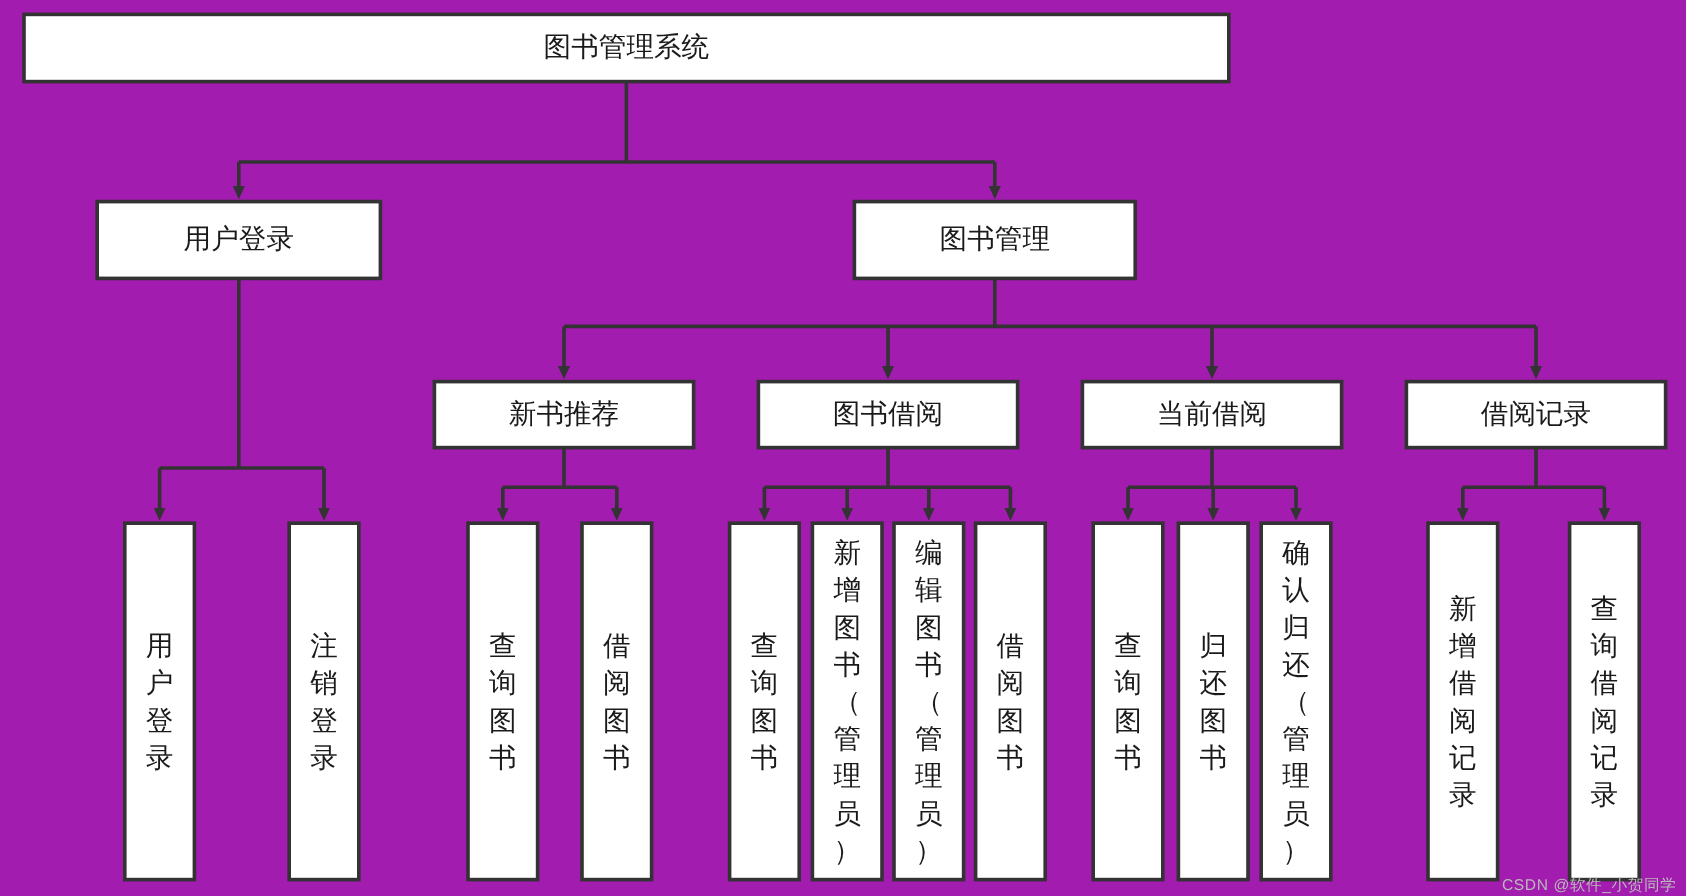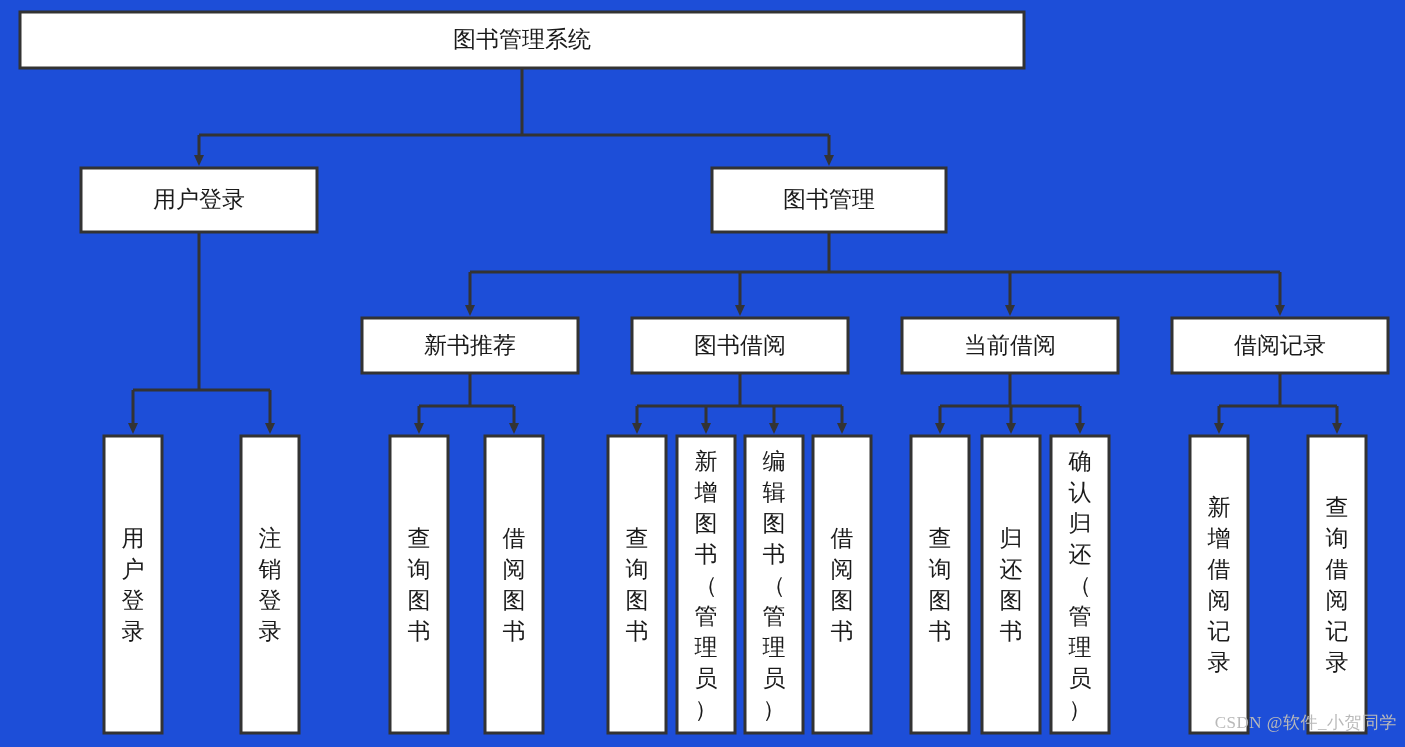--- a/index.html
+++ b/index.html
@@ -1,28 +1,28 @@
 <!DOCTYPE html>
 <html><head>
 <meta charset="utf-8">
 <style>
   html,body{margin:0;padding:0;background:#ffffff;}
   body{width:1405px;height:747px;overflow:hidden;
        font-family:"Liberation Sans","DejaVu Sans",sans-serif;}
-  #diagram-root{position:relative;width:1405px;height:747px;background:#1d4ed8;}
+  #diagram-root{position:relative;width:1405px;height:747px;background:#a21caf;}
   svg#tree-svg{position:absolute;left:0;top:0;width:1405px;height:747px;display:block;}
   .node-box{fill:#ffffff;stroke:#333333;stroke-width:3;}
   .connector{stroke:#333333;stroke-width:3;fill:none;}
   .arrow-head{fill:#333333;stroke:none;}
   .node-label{fill:#1a1a1a;font-family:"Liberation Sans","DejaVu Sans",sans-serif;
               font-size:23px;text-anchor:middle;dominant-baseline:middle;}
   .node-label-v{fill:#1a1a1a;font-family:"Liberation Sans","DejaVu Sans",sans-serif;
                 font-size:23px;text-anchor:middle;}
-  .watermark{position:absolute;right:8px;bottom:13px;color:#b9b9b9;font-size:17px;
-             font-family:Liberation Serif, serif;white-space:nowrap;
+  .watermark{position:absolute;right:8px;bottom:0;color:#b9b9b9;font-size:13px;
+             font-family:Liberation Sans, sans-serif;white-space:nowrap;
              letter-spacing:0.5px;}
 </style>
 </head>
 <body>
 
 <div id="diagram-root">
 
   <svg id="tree-svg" viewBox="0 0 1405 747">
     <defs>
       <marker id="arrow" markerWidth="12" markerHeight="12" refX="1" refY="5" orient="auto" markerUnits="userSpaceOnUse">

